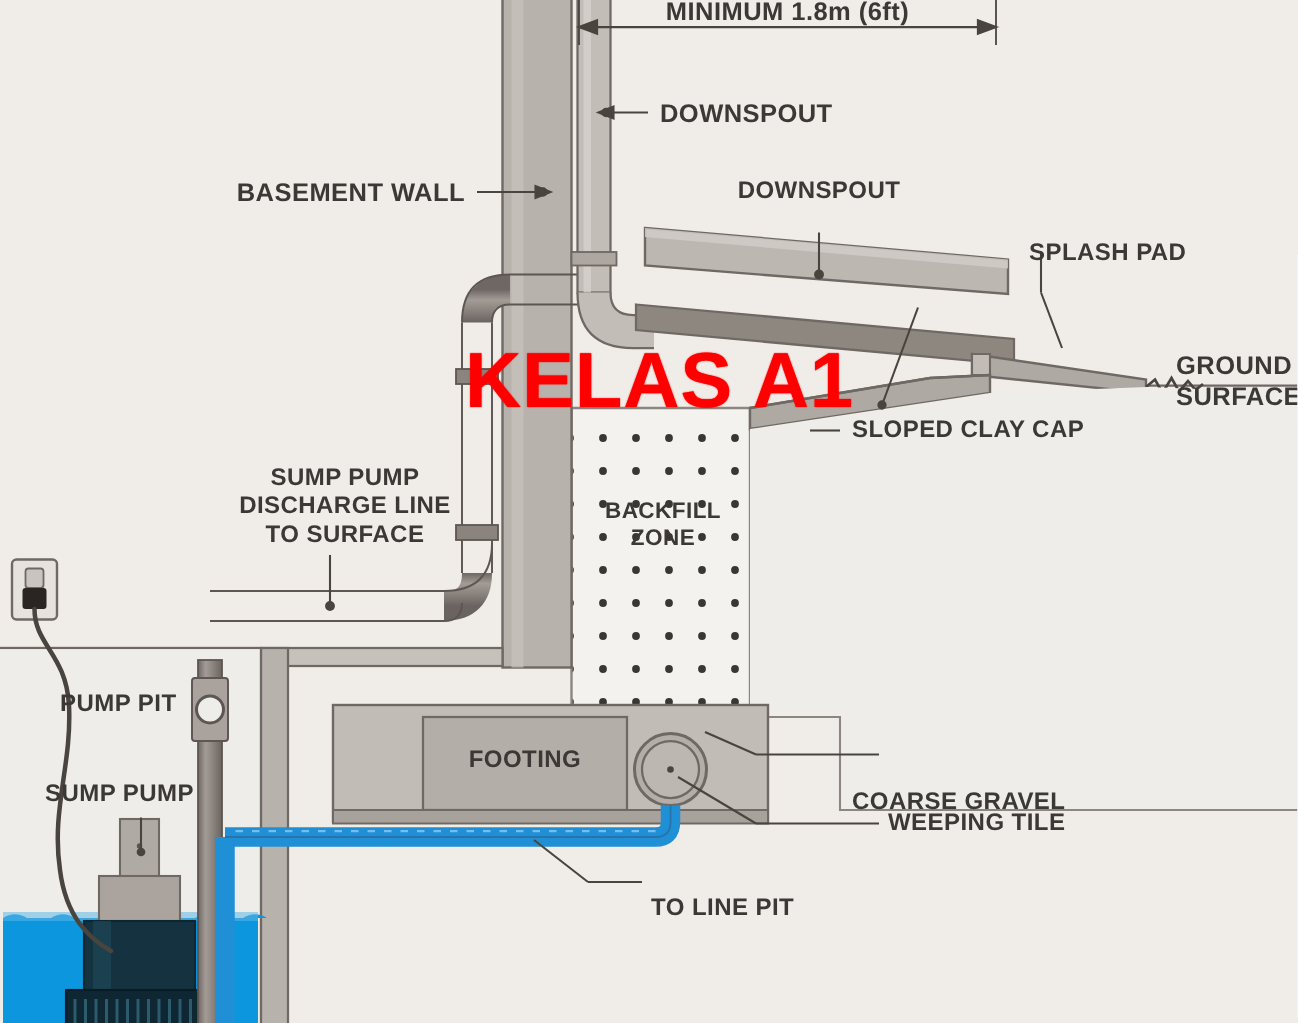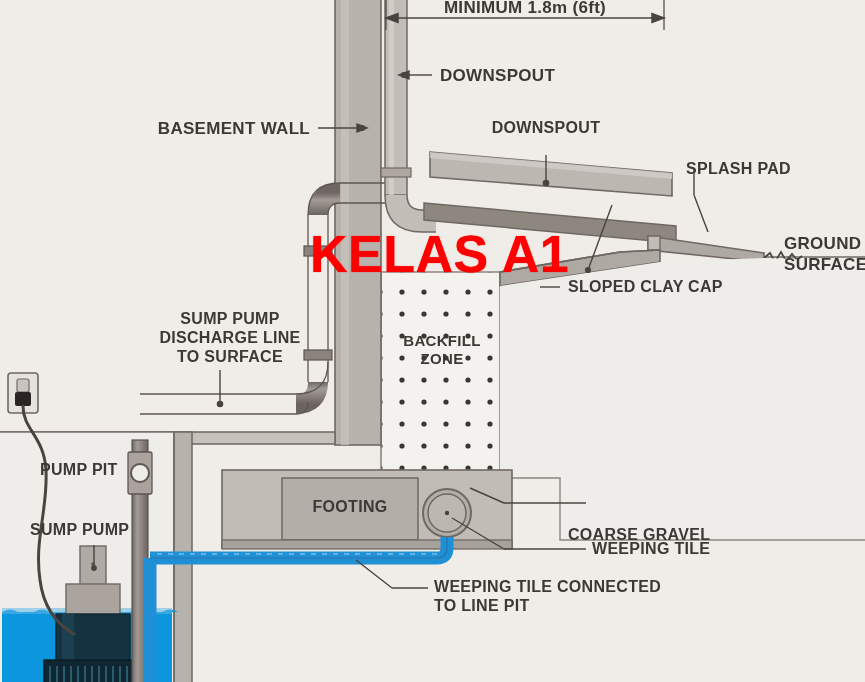--- a/index.html
+++ b/index.html
@@ -324,18 +324,17 @@
   <div class="lbl s16" style="left:40px;top:461px;">PUMP PIT</div>
 
   <div class="lbl s16" style="left:30px;top:521px;">SUMP PUMP</div>
 
   <div class="lbl s16 c" style="left:286px;top:498px;width:128px;">FOOTING</div>
 
   <div class="lbl s16" style="left:568px;top:494px;margin-top:32px;">COARSE GRAVEL</div>
 
   <div class="lbl s16" style="left:592px;top:540px;">WEEPING TILE</div>
 
-  <div class="lbl s16" style="left:434px;top:578px;">WEEPING TILE CONNECTED</div>
   <div class="lbl s16" style="left:434px;top:597px;">TO LINE PIT</div>
 
   <div id="watermark" style="left:310px;top:224px;">KELAS A1</div>
 
 </div>
 
 </body></html>

